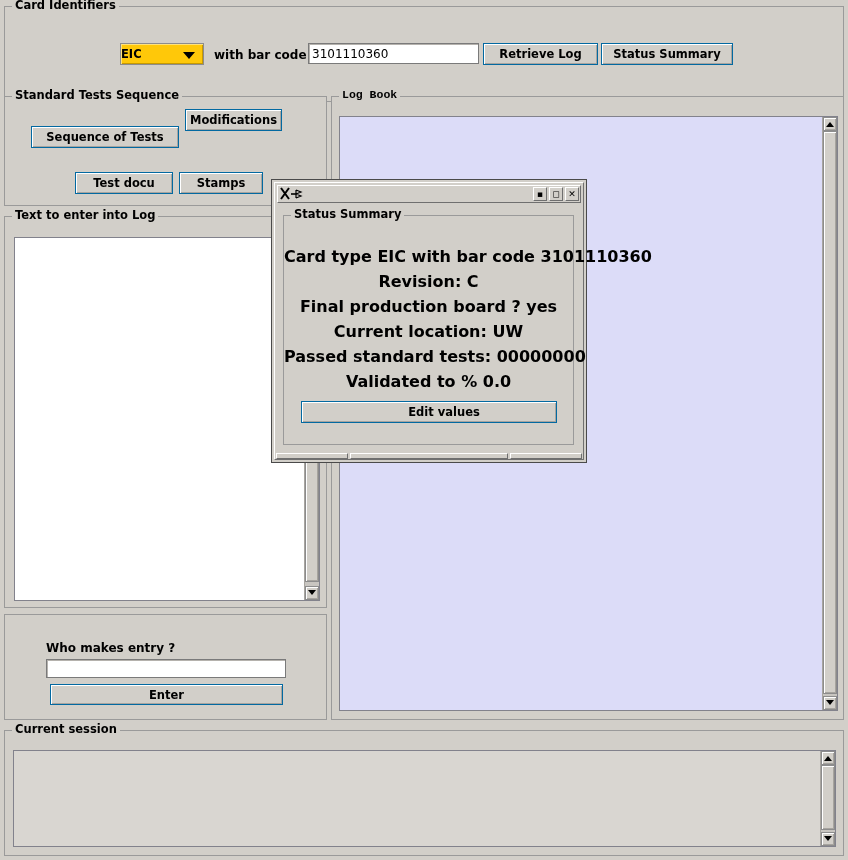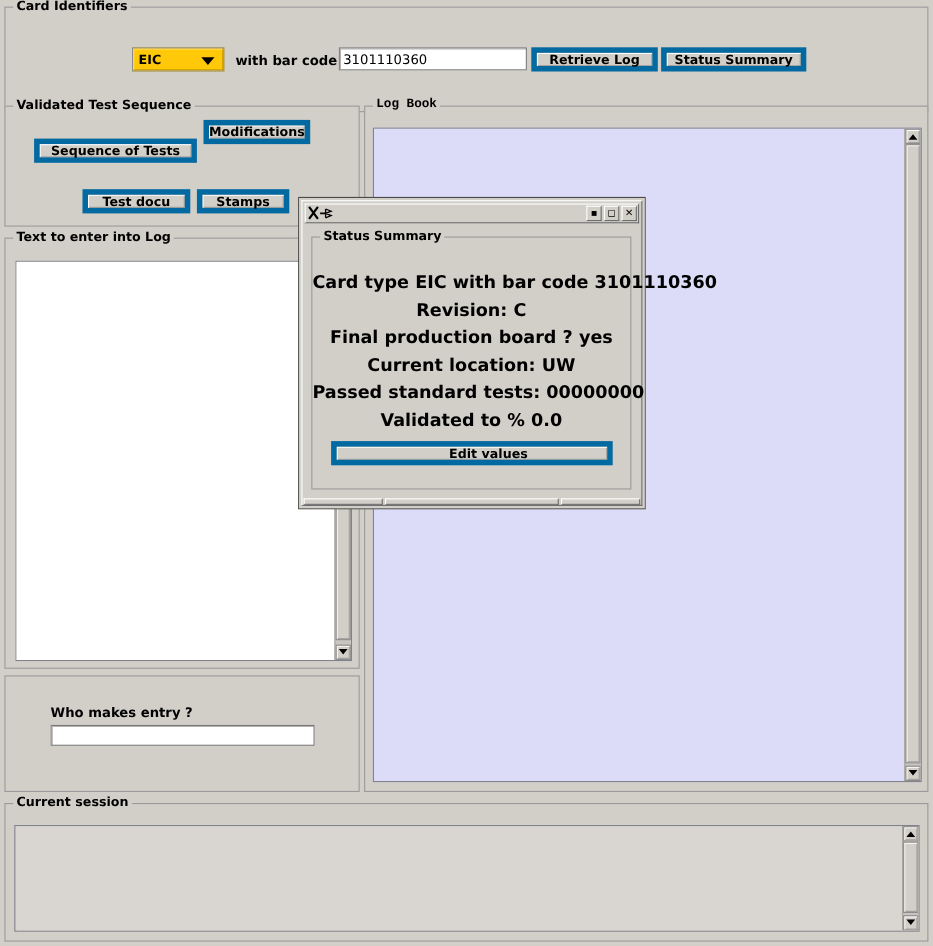--- a/index.html
+++ b/index.html
@@ -42,21 +42,21 @@
     font-size: 11.5px;
     line-height: 12px;
     white-space: nowrap;
     color: #000;
   }
 
   
   .btn {
     position: absolute;
     background: #d2cfc9;
-    border: 5px solid #0369a1;
+    border: 1px solid #0369a1;
     box-shadow: inset 1px 1px 0 #ffffff, inset -1px -1px 0 #a7a49f;
     font-family: "DejaVu Sans", sans-serif;
     font-size: 11.5px;
     font-weight: bold;
     color: #000;
     text-align: center;
     display: flex;
     align-items: center;
     justify-content: center;
     box-sizing: border-box;
@@ -87,21 +87,20 @@
     position: absolute;
     background: #ffc809;
     border: 1px solid #8c8c8c;
     box-shadow: inset 1px 1px 0 #ffe27a, inset -1px -1px 0 #c79a00;
     box-sizing: border-box;
     display: flex;
     align-items: center;
     font-weight: bold;
     font-size: 11.5px;
     color: #000;
-    padding-left: 5px;
     cursor: default;
     user-select: none;
   }
   .combo .arrow {
     position: absolute;
     right: 8px;
     top: 50%;
     margin-top: -2px;
     width: 0; height: 0;
     border-left: 6px solid transparent;
@@ -294,21 +293,21 @@
     <div class="btn" style="left:478px; top:36px; width:115px; height:22px;">
       <span>Retrieve Log</span>
     </div>
 
     <div class="btn" style="left:596px; top:36px; width:132px; height:22px;">
       <span>Status Summary</span>
     </div>
   </div>
 
   <div class="group" style="left:4px; top:96px; width:323px; height:110px;">
-    <span class="group-title">Validated Test Sequence</span>
+    <span class="group-title">Standard Tests Sequence</span>
 
     <div class="btn" style="left:26px; top:29px; width:148px; height:22px;">
       <span>Sequence of Tests</span>
     </div>
 
     <div class="btn" style="left:180px; top:12px; width:97px; height:22px;">
       <span>Modifications</span>
     </div>
 
     <div class="btn" style="left:70px; top:75px; width:98px; height:22px;">
@@ -340,20 +339,23 @@
   </div>
 
   <div class="group" style="left:4px; top:614px; width:323px; height:106px;">
 
     <span class="label" style="left:41px; top:26px;">Who makes entry ?</span>
 
     <div class="textfield" style="left:41px; top:44px; width:240px; height:19px;">
       <span></span>
     </div>
 
+    <div class="btn" style="left:45px; top:69px; width:233px; height:21px;">
+      <span>Enter</span>
+    </div>
   </div>
 
   <div class="group" style="left:331px; top:96px; width:513px; height:624px;font-family:Liberation Mono, monospace;">
     <span class="group-title">Log Book</span>
 
     <div class="scrollpane" style="left:7px; top:19px; width:499px; height:595px; background:#dcdcf8;">
       <div class="scroll-view" style="background:#dcdcf8;">
         <span style="display:block; padding:2px; font-size:12px;"></span>
       </div>
       <div class="vscroll">

